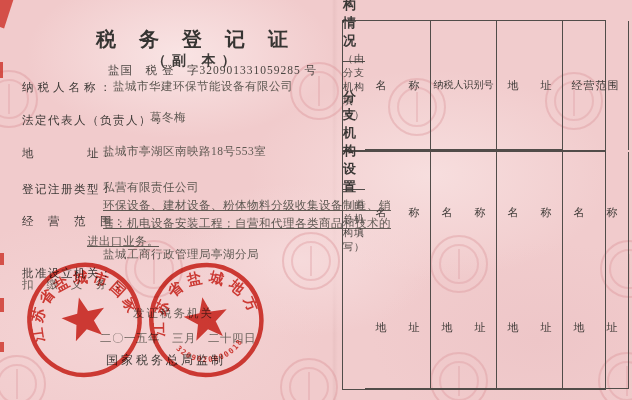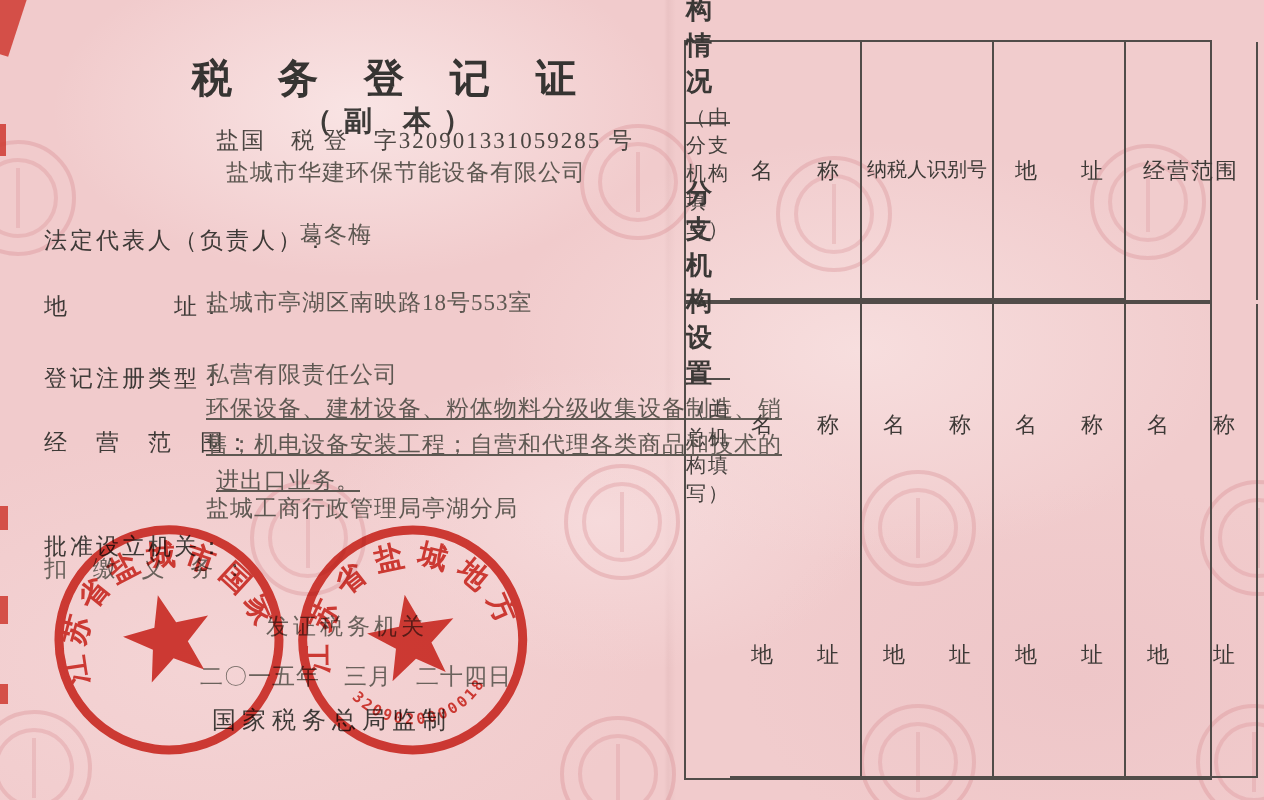--- a/index.html
+++ b/index.html
@@ -65,35 +65,36 @@
   <div class="edge" style="left:-5px; top:-9px; width:15px; height:36px; transform:rotate(18deg);"></div>
   <div class="edge" style="left:0; top:62px; width:3px; height:16px;"></div>
   <div class="edge" style="left:0; top:253px; width:4px; height:12px;"></div>
   <div class="edge" style="left:0; top:298px; width:4px; height:14px;"></div>
   <div class="edge" style="left:0; top:342px; width:4px; height:10px;"></div>
 
   <div class="abs title" style="left:96px; top:26px;">税 务 登 记 证</div>
   <div class="abs subtitle" style="left:152px; top:52px;">（副  本）</div>
   <div class="abs certno" style="left:108px; top:63px;">盐国　税  登　字320901331059285 号</div>
 
+  <div class="abs lbl" style="left:22px; top:80px; letter-spacing:4px;">纳税人名称：</div>
   <div class="abs val" style="left:113px; top:79px;">盐城市华建环保节能设备有限公司</div>
 
   <div class="abs lbl" style="left:22px; top:113px;">法定代表人（负责人）：</div>
   <div class="abs val" style="left:150px; top:110px;">葛冬梅</div>
 
   <div class="abs lbl" style="left:22px; top:146px;">地　　　　址：</div>
   <div class="abs val" style="left:103px; top:144px;">盐城市亭湖区南映路18号553室</div>
 
   <div class="abs lbl" style="left:22px; top:182px;">登记注册类型：</div>
   <div class="abs val" style="left:103px; top:180px;">私营有限责任公司</div>
 
   <div class="abs lbl" style="left:22px; top:214px;">经　营　范　围：</div>
   <div class="abs val scope-line" style="left:103px; top:196px;">环保设备、建材设备、粉体物料分级收集设备制造、销</div>
   <div class="abs val scope-line" style="left:103px; top:214px;">售；机电设备安装工程；自营和代理各类商品和技术的</div>
-  <div class="abs val scope-line" style="left:108px; top:232px;">进出口业务。</div>
+  <div class="abs val scope-line" style="left:87px; top:232px;">进出口业务。</div>
 
   <div class="abs lbl" style="left:22px; top:266px;">批准设立机关：</div>
   <div class="abs val" style="left:103px; top:247px;">盐城工商行政管理局亭湖分局</div>
 
   <div class="abs lbl faded" style="left:22px; top:277px; letter-spacing:5px;">扣 缴 义 务：</div>
 
   <div class="abs lbl faded" style="left:133px; top:306px; letter-spacing:2px;">发证税务机关</div>
   <div class="abs val faded" style="left:100px; top:331px;">二〇一五年　三月　二十四日</div>
   <div class="abs small-print" style="left:106px; top:352px;">国家税务总局监制</div>
 

